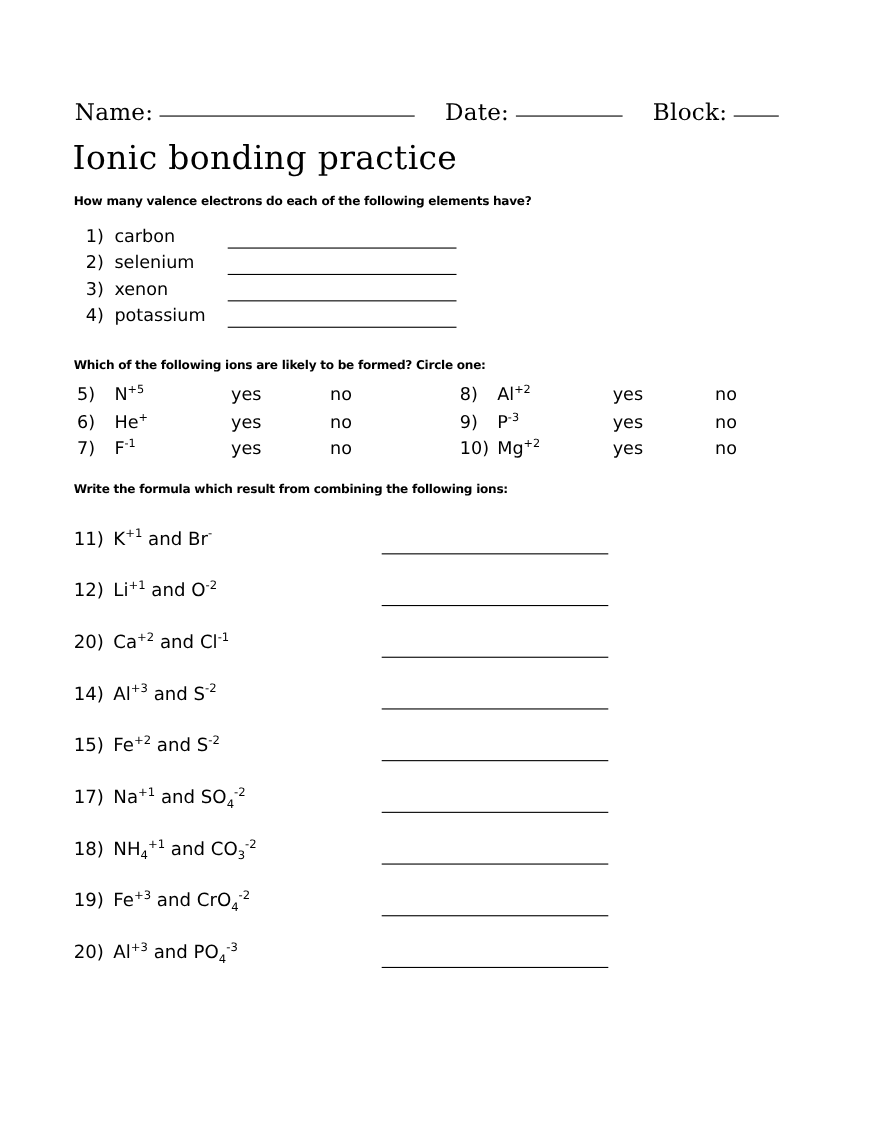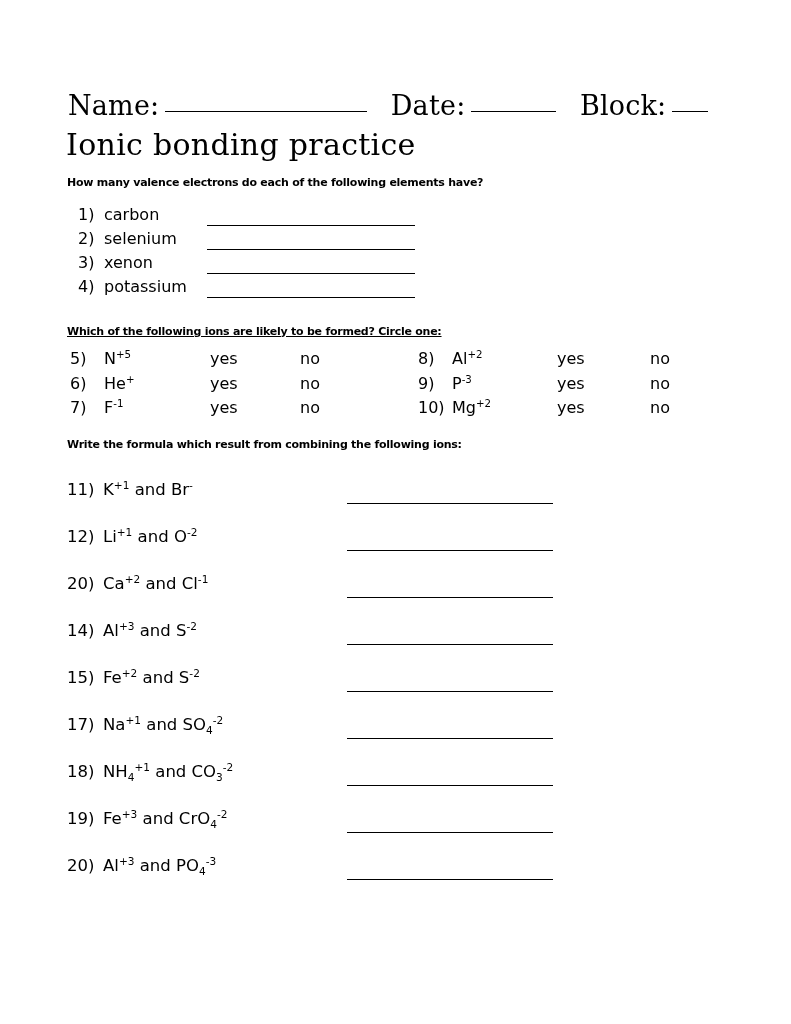--- a/index.html
+++ b/index.html
@@ -26,21 +26,21 @@
   
   .hdr {
     position: absolute;
     left: 68px;
     top: 90px;
     width: 640px;
     height: 30px;
     display: flex;
     align-items: baseline;
     font-family: "DejaVu Serif", serif;
-    font-size: 27px;
+    font-size: 21px;
     letter-spacing: 0.2px;
   }
   .hdr .lbl { white-space: pre; }
   .rule {
     display: inline-block;
     border-bottom: 1.6px solid #000;
     height: 0;
     position: relative;
     top: -3px;
   }
@@ -66,21 +66,21 @@
   .prompt {
     position: absolute;
     left: 67px;
     font-family: "DejaVu Sans", sans-serif;
     font-weight: bold;
     font-size: 11px;
     letter-spacing: -0.25px;
     white-space: nowrap;
   }
   .prompt-1 { top: 176px; }
-  .prompt-2 { top: 325px; text-decoration: underline; }
+  .prompt-2 { top: 325px; }
   .prompt-3 { top: 438px; }
 
   
   .valence {
     position: absolute;
     left: 78px;
     top: 205px;
     width: 400px;
   }
   .v-row {

